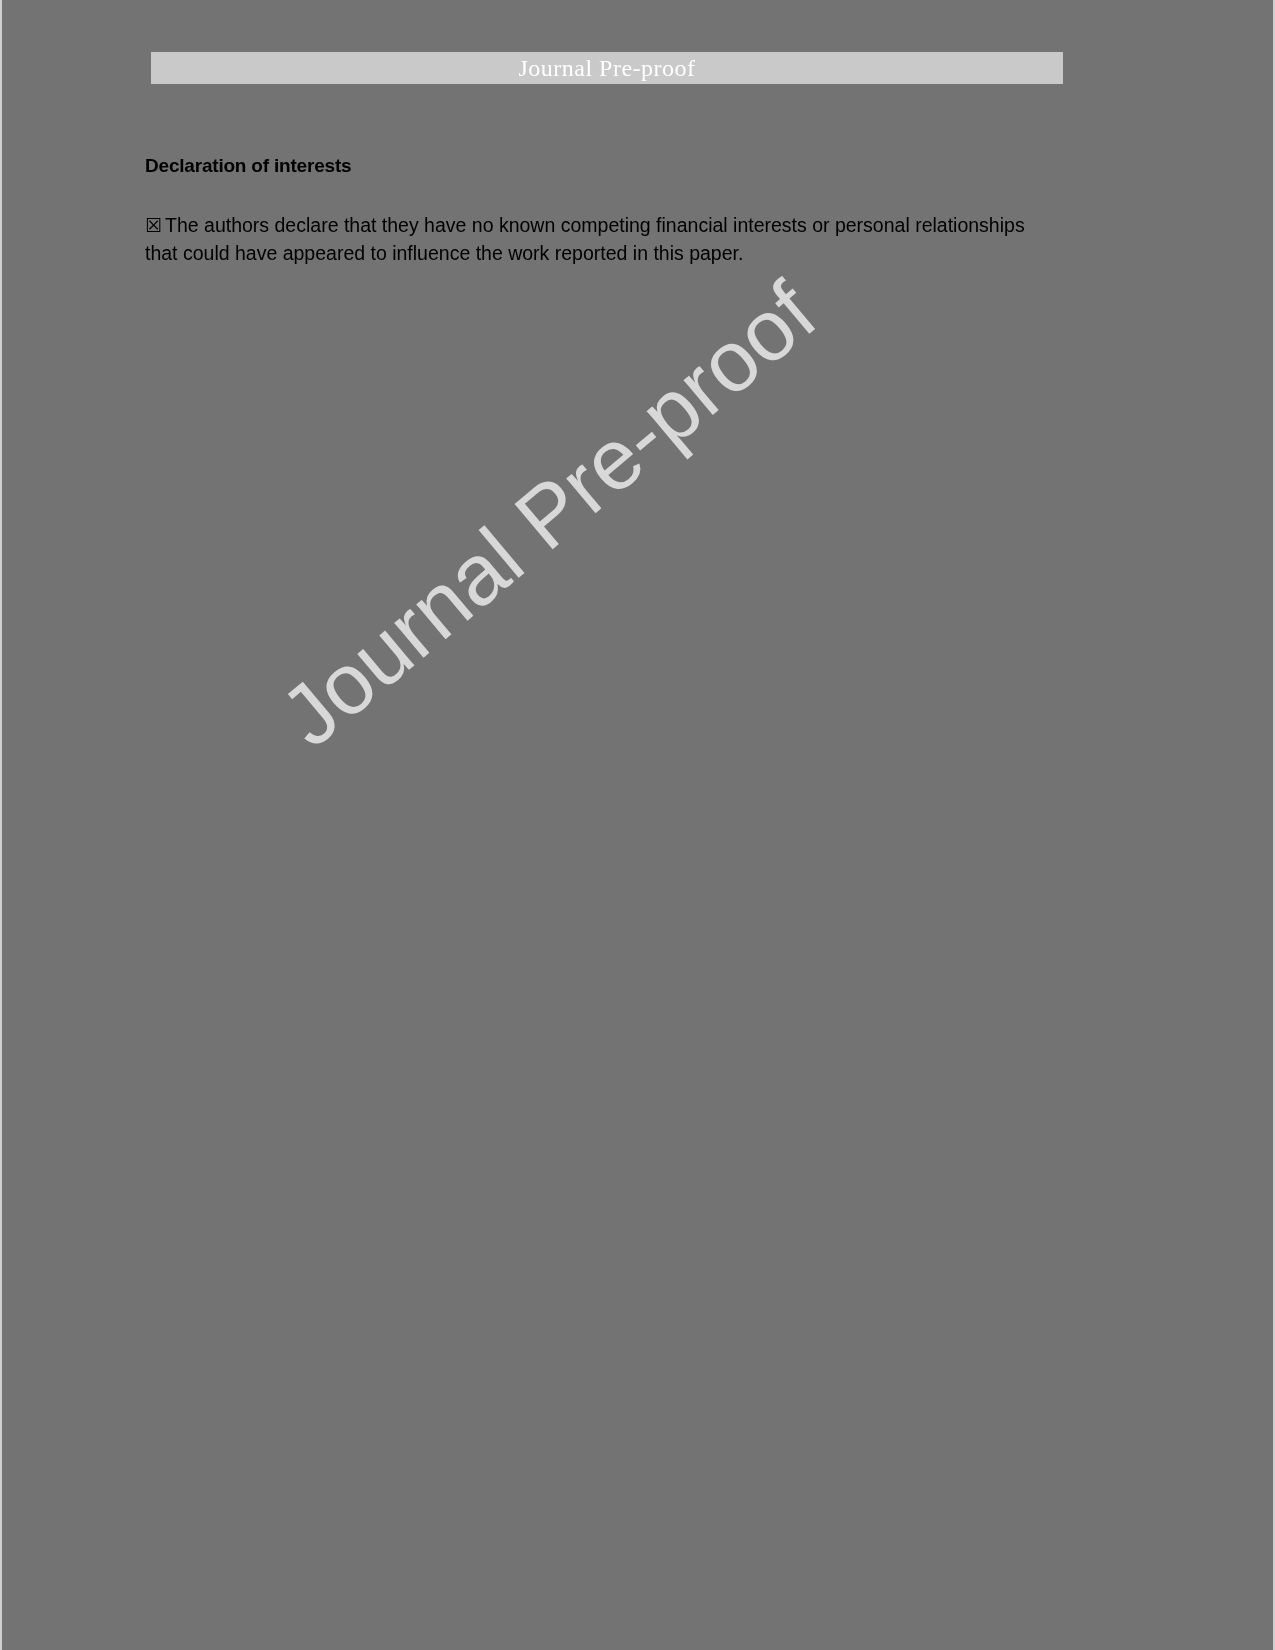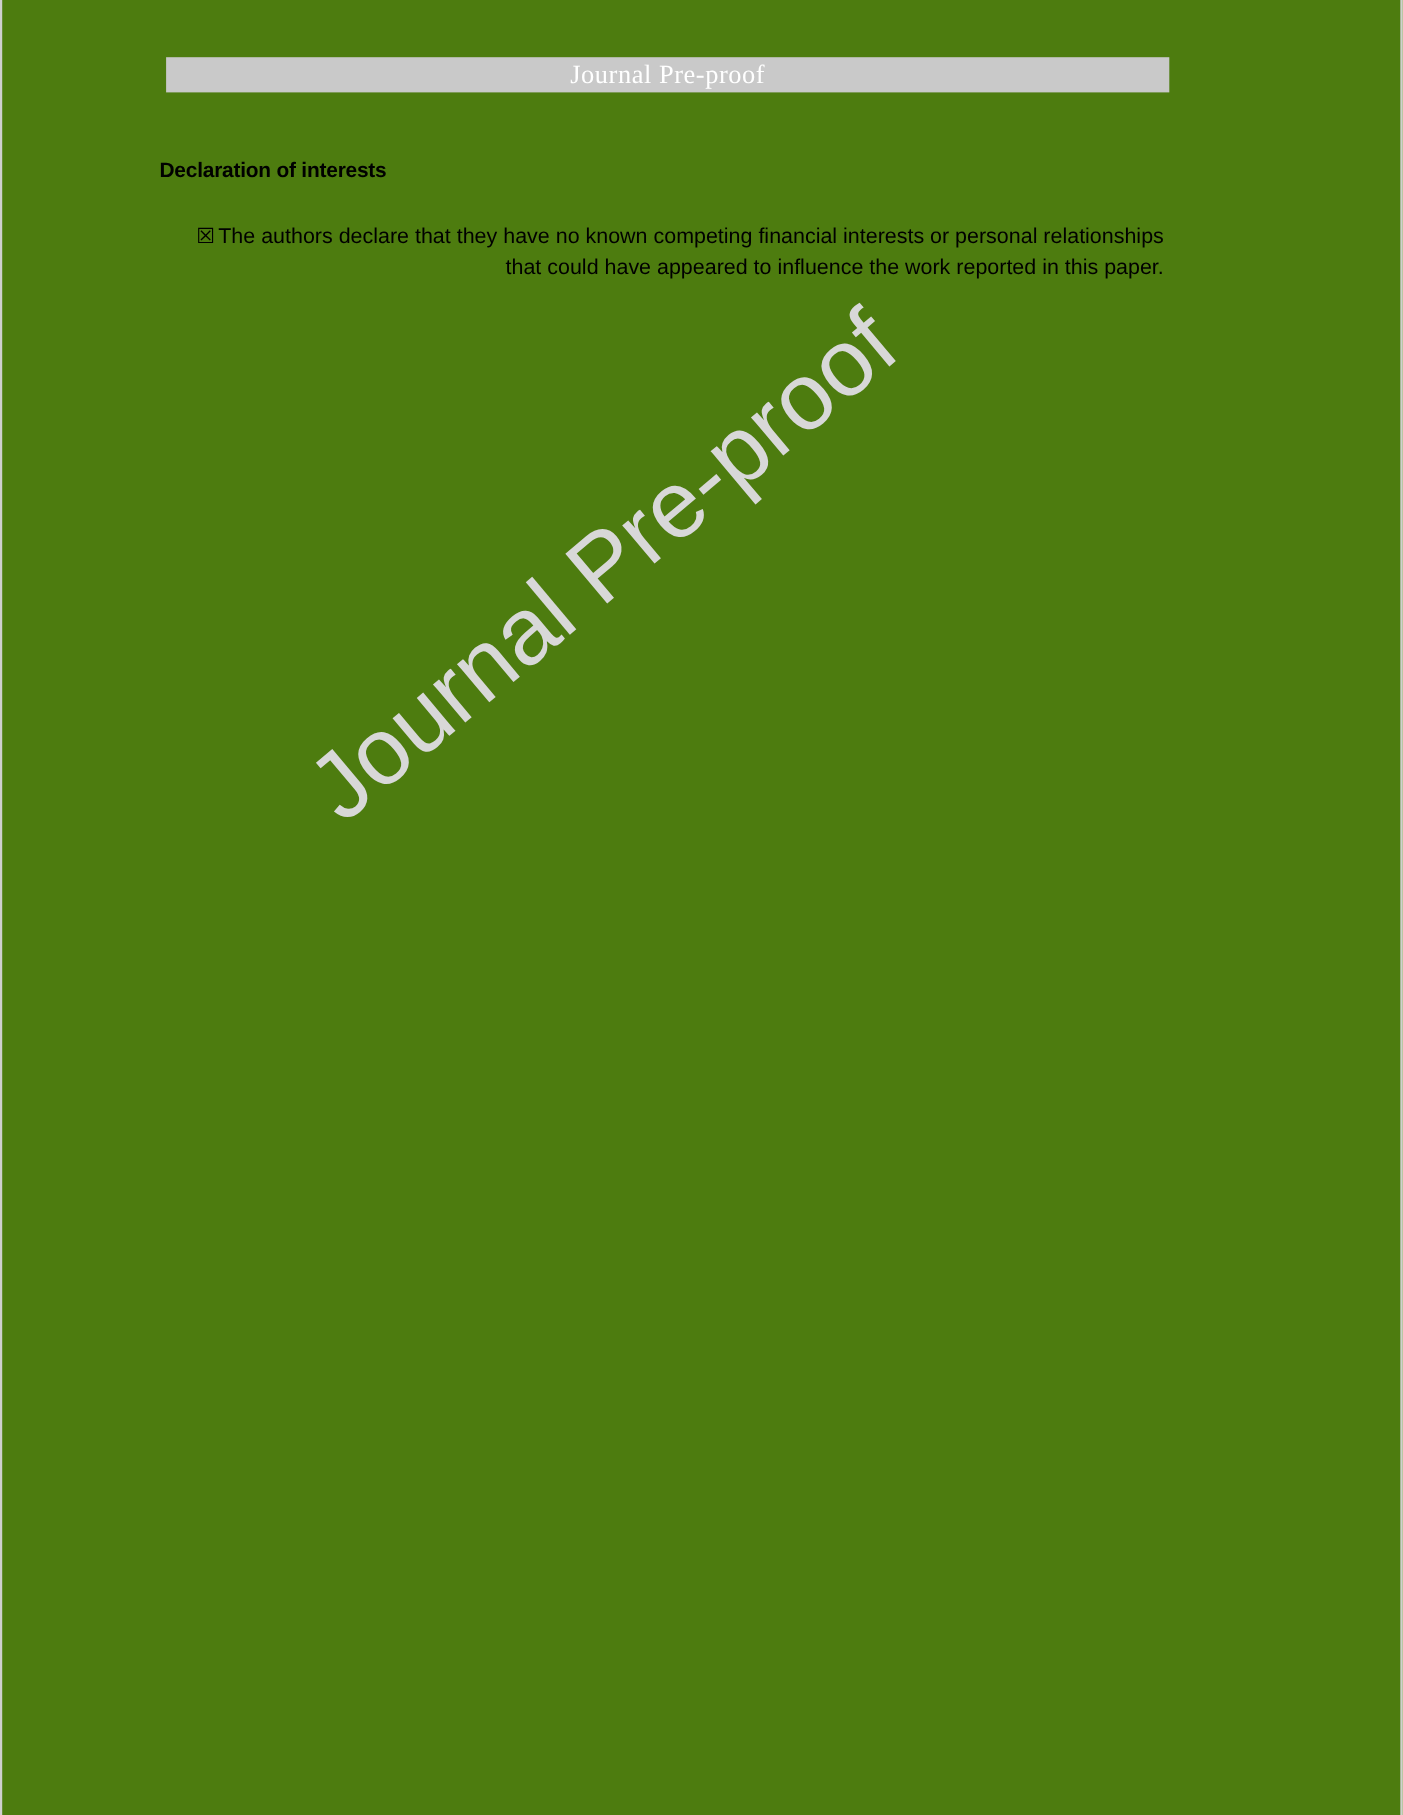--- a/index.html
+++ b/index.html
@@ -7,21 +7,21 @@
     padding: 0;
     background: #ffffff;
   }
   body {
     font-family: "Liberation Sans", sans-serif;
   }
   .page {
     position: relative;
     width: 1275px;
     height: 1650px;
-    background: #4d7c0f;
+    background: #737373;
     overflow: hidden;
     box-sizing: border-box;
     border-left: 2px solid #cfcfcf;
     border-right: 2px solid #cfcfcf;
   }
   .header-band {
     position: absolute;
     left: 149px;
     top: 52px;
     width: 912px;
@@ -34,36 +34,36 @@
   .header-band-text {
     font-family: "Liberation Serif", serif;
     font-size: 24px;
     color: #ffffff;
     letter-spacing: 0.5px;
     white-space: nowrap;
   }
   .content {
     position: absolute;
     left: 143px;
-    top: 145px;
+    top: 155px;
     width: 925px;
   }
   .section-title {
     font-size: 19px;
     font-weight: bold;
     color: #000000;
     margin: 0 0 34px 0;
     letter-spacing: -0.2px;
   }
   .declaration {
     font-size: 19.5px;
     line-height: 1.45;
     color: #000000;
     margin: 0 12px 35px 0;
-    text-align: right;
+    text-align: left;
   }
   .checkbox-glyph {
     font-family: "DejaVu Sans", sans-serif;
     font-size: 19px;
     line-height: 1;
     margin-right: 3px;
   }
   .watermark {
     position: absolute;
     left: 0;

